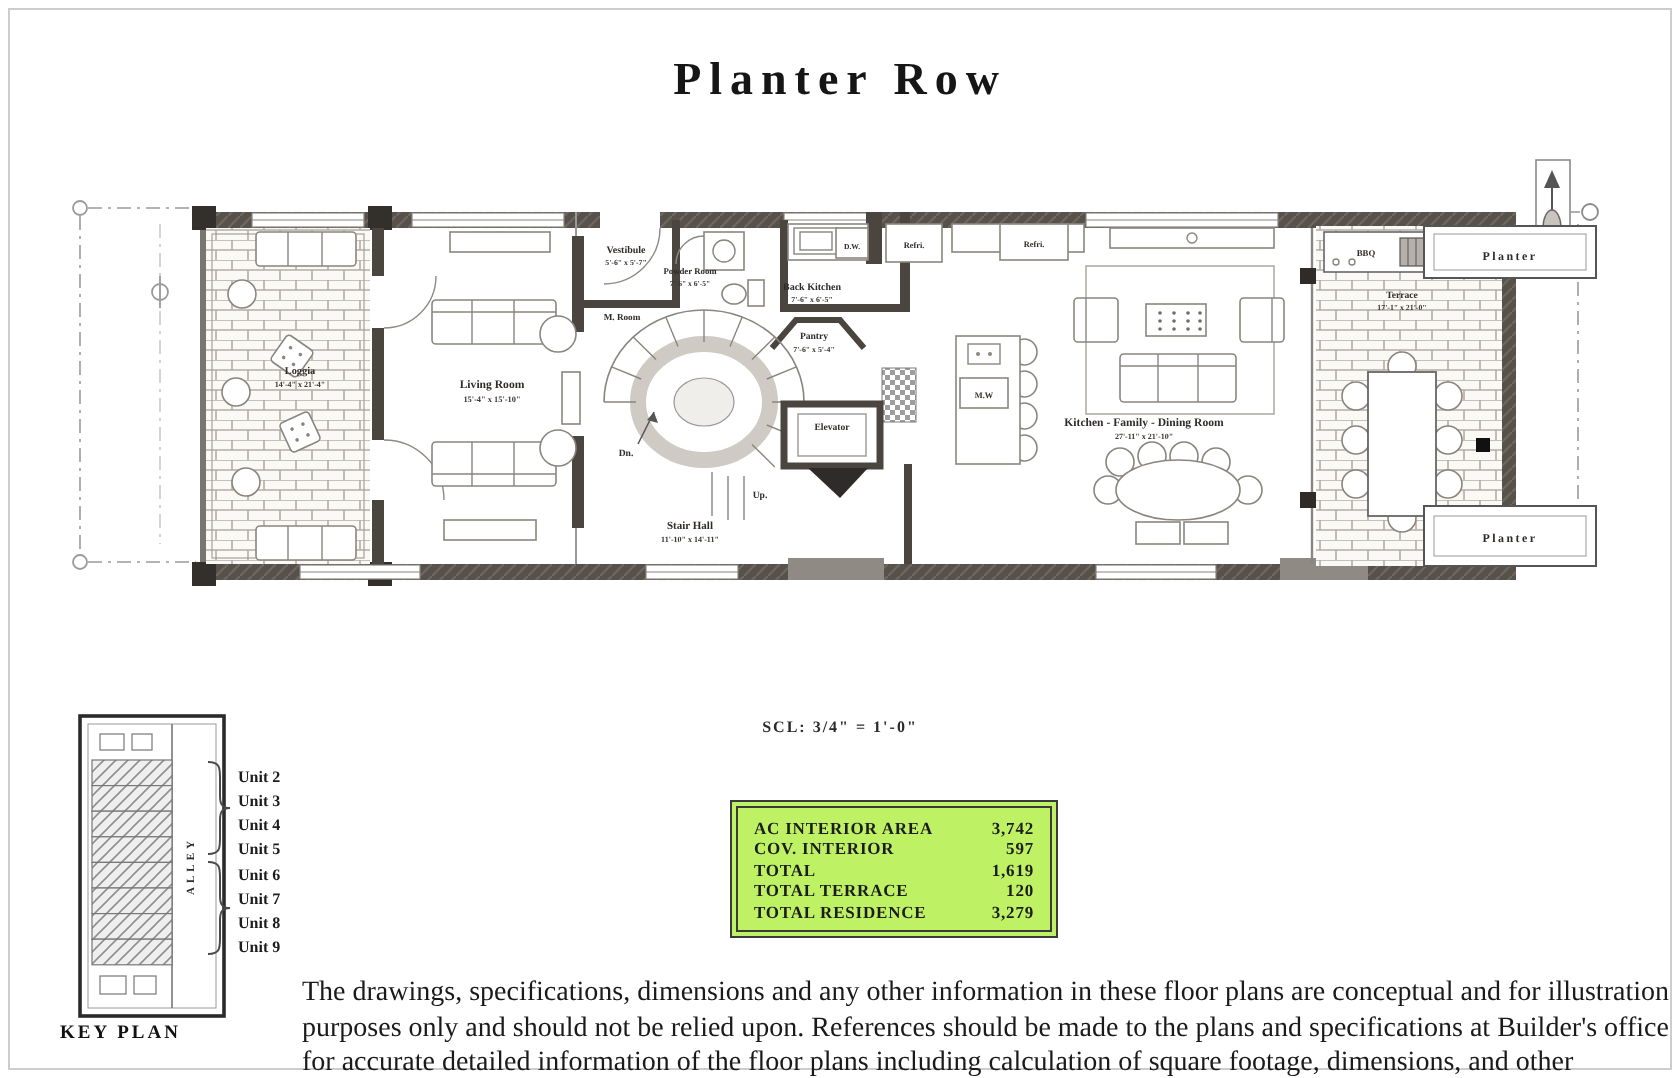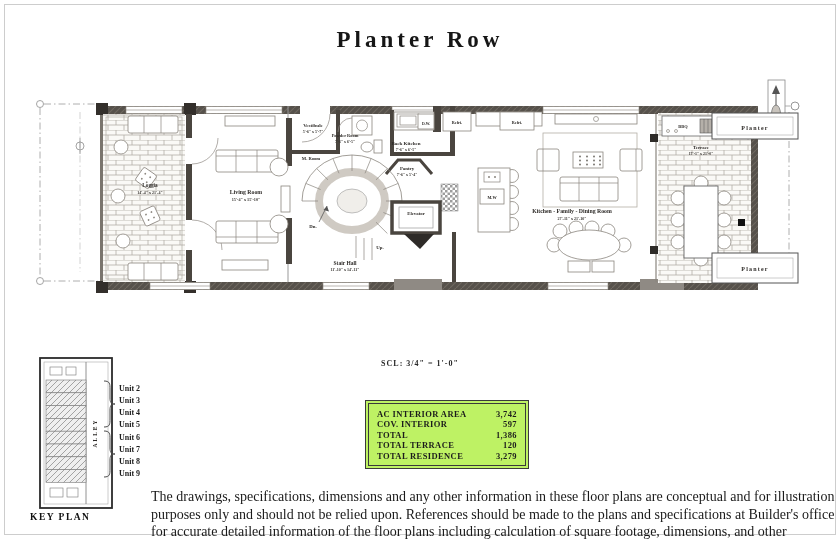--- a/index.html
+++ b/index.html
@@ -316,21 +316,21 @@
       <div class="arow">
         <span>AC INTERIOR AREA</span>
         <span>3,742</span>
       </div>
       <div class="arow">
         <span>COV. INTERIOR</span>
         <span>597</span>
       </div>
       <div class="arow">
         <span>TOTAL</span>
-        <span>1,386</span>
+        <span>1,619</span>
       </div>
       <div class="arow">
         <span>TOTAL TERRACE</span>
         <span>120</span>
       </div>
       <div class="arow">
         <span>TOTAL RESIDENCE</span>
         <span>3,279</span>
       </div>
     </div>

